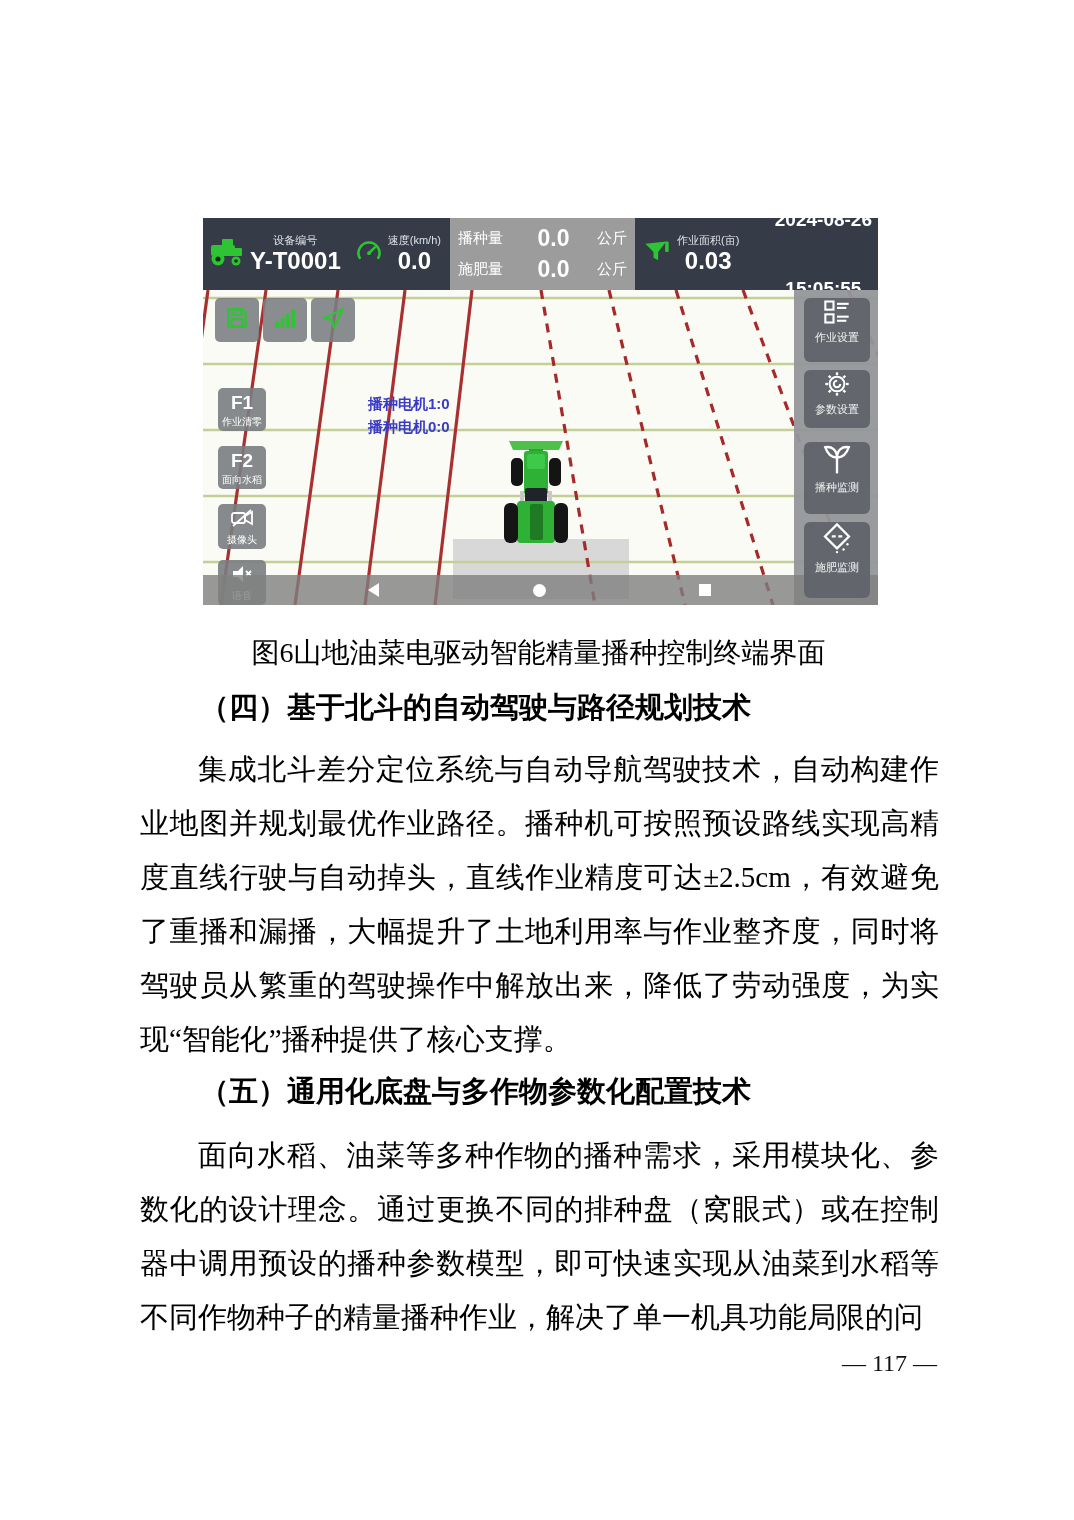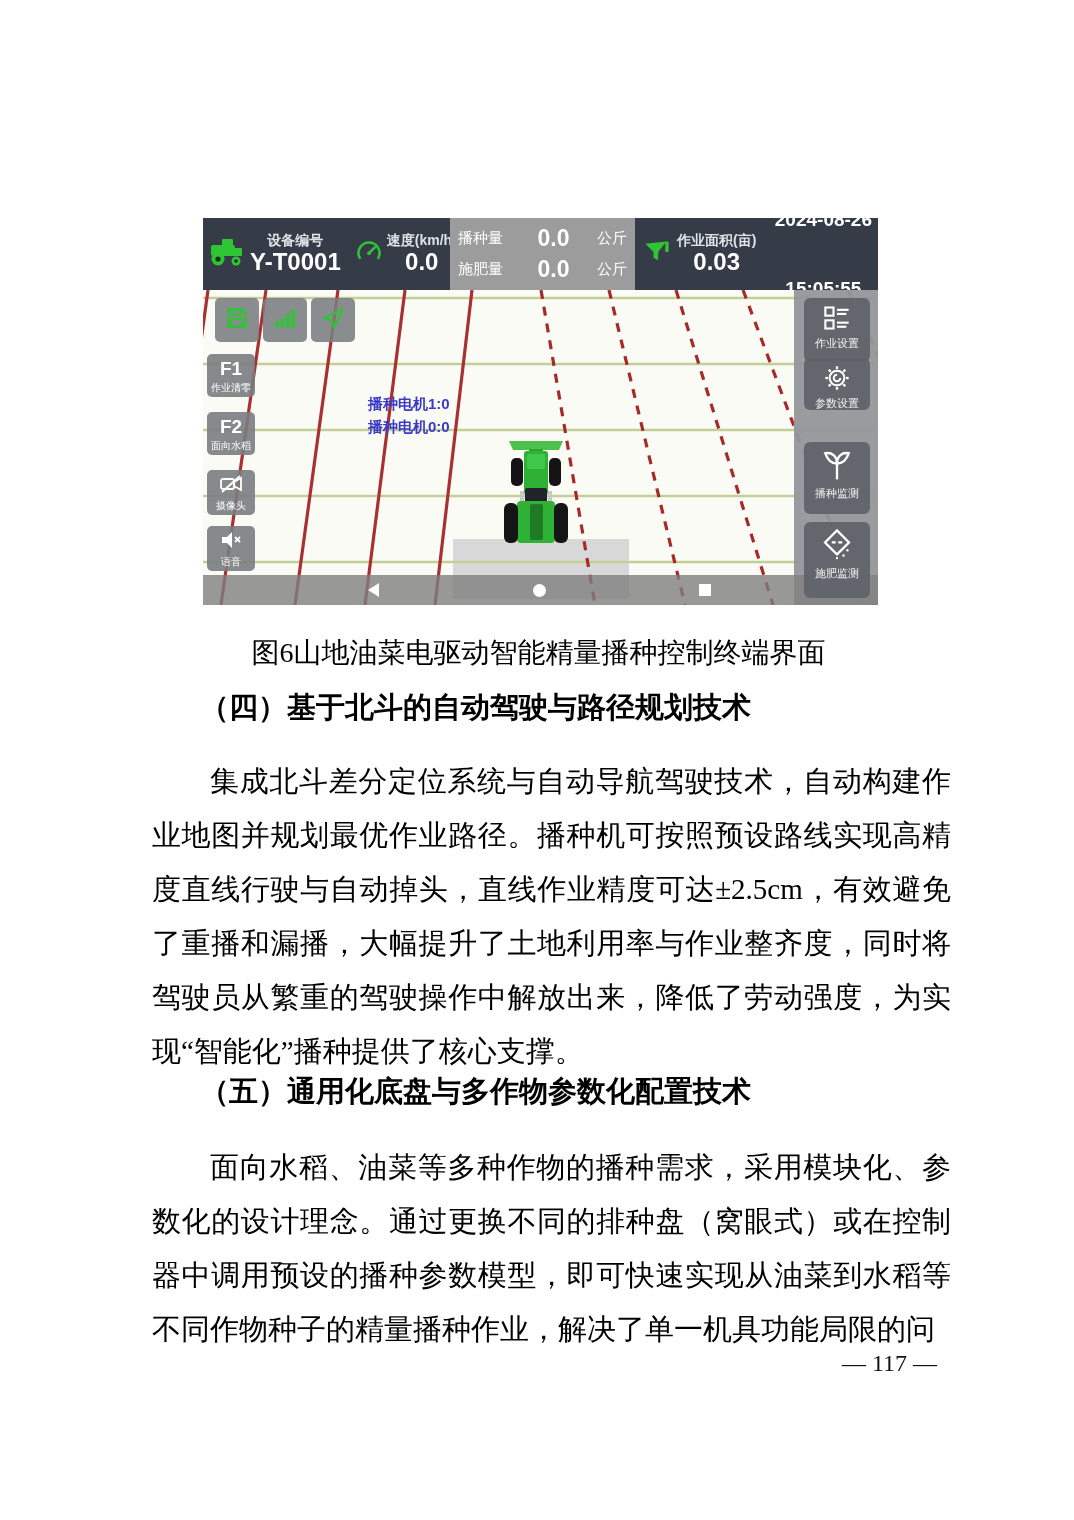--- a/index.html
+++ b/index.html
@@ -12,55 +12,55 @@
     position:absolute;left:203px;top:218px;width:675px;height:387px;
     overflow:hidden;font-family:"Liberation Sans","DejaVu Sans",sans-serif;
     background:#fbfbf6;
   }
   .term-header{display:flex;height:72px;width:100%;}
   .hsec{height:72px;display:flex;align-items:center;box-sizing:border-box;}
   .hsec1{width:247px;background:#353b47;}
   .hsec2{width:185px;background:#9c9c9c;flex-direction:column;justify-content:center;gap:4px;padding:0 8px;}
   .hsec3{flex:1;background:#353b47;}
   .hcol{display:flex;flex-direction:column;align-items:center;line-height:1.15;}
-  .hlabel{font-size:14px;color:#dfe3e8;white-space:nowrap;font-weight:bold;}
+  .hlabel{font-size:11px;color:#dfe3e8;white-space:nowrap;}
   .hvalue{font-size:24px;font-weight:700;color:#ffffff;white-space:nowrap;}
   .hrow{display:flex;align-items:center;width:100%;}
   .hrow .glabel{font-size:15px;color:#fff;width:58px;}
   .hrow .gvalue{font-size:23px;font-weight:700;color:#fff;flex:1;text-align:center;}
   .hrow .gunit{font-size:15px;color:#fff;width:36px;text-align:right;}
   .dtcol{margin-left:auto;margin-right:6px;display:flex;flex-direction:column;align-items:center;line-height:1.25;gap:45px;}
   .dt{font-size:19px;font-weight:700;color:#fff;white-space:nowrap;}
   .hicon{flex:0 0 auto;}
   
   .term-map{position:absolute;left:0;top:72px;width:675px;height:315px;background:#fbfbf6;}
   .platform{position:absolute;left:250px;top:249px;width:176px;height:60px;background:#d8d8d8;z-index:1;}
   .field-lines{position:absolute;left:0;top:0;z-index:2;}
   .tractor{position:absolute;left:300px;top:151px;z-index:3;}
   .motor-text{position:absolute;left:165px;top:102px;z-index:4;color:#3a3ac8;font-size:15px;font-weight:700;line-height:23px;white-space:nowrap;}
   
   .mini-btn{position:absolute;width:44px;height:44px;background:rgba(122,125,129,.88);border-radius:5px;display:flex;align-items:center;justify-content:center;z-index:5;}
-  .fn-btn{position:absolute;left:4px;width:48px;background:rgba(122,125,129,.9);border-radius:5px;color:#fff;text-align:center;z-index:5;padding:3px 0;}
+  .fn-btn{position:absolute;left:15px;width:48px;background:rgba(122,125,129,.9);border-radius:5px;color:#fff;text-align:center;z-index:5;padding:3px 0;margin-top:34px;}
   .fn-big{font-size:19px;font-weight:700;line-height:24px;}
   .fn-small{font-size:10px;line-height:13px;white-space:nowrap;}
   
   .right-strip{position:absolute;right:0;top:0;width:84px;height:315px;background:rgba(148,150,153,.95);z-index:4;}
-  .rb{position:absolute;right:8px;width:66px;background:rgba(96,100,106,.95);border-radius:6px;color:#fff;text-align:center;padding-top:6px;box-sizing:border-box;z-index:7;}
+  .rb{position:absolute;right:8px;width:66px;background:rgba(96,100,106,.95);border-radius:6px;color:#fff;text-align:center;padding-top:0;box-sizing:border-box;z-index:7;}
   .rb-label{font-size:11px;line-height:15px;color:#f2f2f2;white-space:nowrap;}
   
   .navbar{position:absolute;left:0;bottom:0;width:675px;height:30px;background:rgba(127,127,127,.8);z-index:6;}
   .nav-back{position:absolute;left:165px;top:8px;width:0;height:0;border-top:7px solid transparent;border-bottom:7px solid transparent;border-right:11px solid #fff;}
   .nav-home{position:absolute;left:330px;top:9px;width:13px;height:13px;border-radius:50%;background:#fff;}
   .nav-recents{position:absolute;left:496px;top:9px;width:12px;height:12px;background:#fff;}
   
   .caption{position:absolute;left:140px;top:634px;width:797px;text-align:center;font-size:28px;}
   .sec-heading{position:absolute;left:140px;width:797px;font-size:29px;font-weight:700;padding-left:60px;box-sizing:border-box;}
   .h4{top:688px;}
   .h5{top:1072px;}
-  .body-para{position:absolute;left:140px;width:799px;font-size:29px;line-height:54px;text-align:justify;text-indent:58px;word-break:break-all;margin:12px;}
+  .body-para{position:absolute;left:140px;width:799px;font-size:29px;line-height:54px;text-align:justify;text-indent:58px;word-break:break-all;margin:0;}
   .p4{top:742px;}
   .p5{top:1128px;}
   .pageno{position:absolute;left:140px;top:1350px;width:797px;text-align:right;font-size:24px;color:#111;}
 </style>
 </head>
 <body>
 
 <div class="page">
 
   <div class="terminal">
@@ -245,21 +245,21 @@
               <line x1="12" y1="5" x2="22" y2="5"></line>
               <line x1="12" y1="8.5" x2="20" y2="8.5"></line>
             <rect x="2" y="14" width="7" height="7"></rect>
               <line x1="12" y1="16" x2="22" y2="16"></line>
               <line x1="12" y1="19.5" x2="20" y2="19.5"></line>
           </svg>
         </span>
         <div class="rb-label">作业设置</div>
       </div>
 
-      <div class="rb" style="top:68px;height:52px">
+      <div class="rb" style="top:80px;height:58px">
         <span>
           <svg width="30" height="28" viewBox="0 0 24 24" fill="none" stroke="#fff" stroke-width="1.7">
             <circle cx="12" cy="12" r="6.3"></circle>
             <g stroke-width="2">
               <line x1="12" y1="2" x2="12" y2="4.4"></line>
                 <line x1="12" y1="19.6" x2="12" y2="22"></line>
               <line x1="2" y1="12" x2="4.4" y2="12"></line>
                 <line x1="19.6" y1="12" x2="22" y2="12"></line>
               <line x1="4.9" y1="4.9" x2="6.6" y2="6.6"></line>
                 <line x1="17.4" y1="17.4" x2="19.1" y2="19.1"></line>

